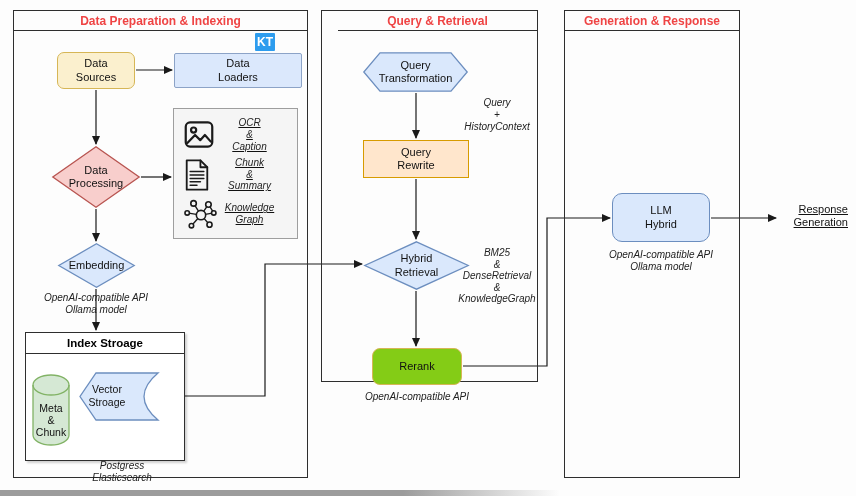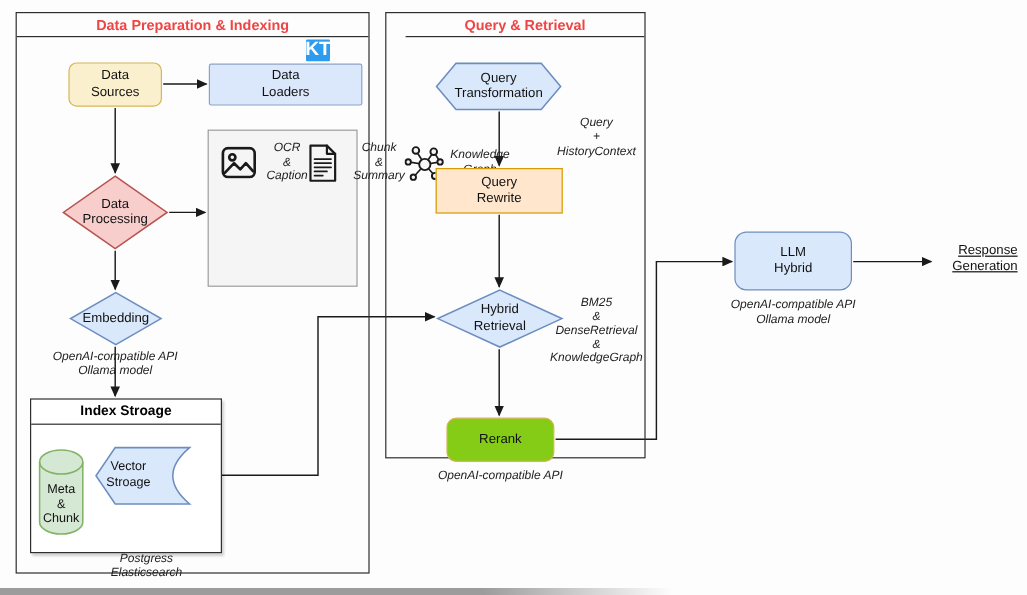--- a/index.html
+++ b/index.html
@@ -18,29 +18,29 @@
     font-size:11px;line-height:1.2;white-space:pre-line;color:#111;}
   .note{position:absolute;font-style:italic;font-size:10px;line-height:1.2;text-align:center;
     white-space:pre-line;color:#222;}
   
   #node-data-sources{background:#FBF0CE;border:1.3px solid #D6B656;border-radius:7px;}
   #node-data-loaders{background:#DBE8FC;border:1.3px solid #8CA3C7;border-radius:2px;}
   #node-query-rewrite{background:#FFE6CC;border:1.3px solid #D79B00;}
   #node-rerank{background:#84cc16;border:1.3px solid #D6B656;border-radius:8px;}
   #node-llm-model{background:#DAE8FC;border:1.3px solid #6C8EBF;border-radius:10px;}
   #processing-box{position:absolute;background:#F5F5F5;border:1.3px solid #9E9E9E;box-sizing:border-box;padding:6px 20px 4px 10px;
-    display:flex;flex-direction:row;justify-content:space-between;}
+    display:flex;flex-direction:column;justify-content:space-between;text-decoration:underline;}
   .proc-row{display:flex;align-items:center;height:41px;}
   .proc-icon{flex:0 0 38px;display:flex;align-items:center;justify-content:flex-start;}
   .proc-label{flex:1;text-align:center;font-style:italic;font-size:10px;line-height:1.18;white-space:pre-line;color:#222;}
   #index-box{position:absolute;background:#fff;border:1.4px solid #2e2e2e;box-sizing:border-box;
     box-shadow:2px 2px 2px rgba(0,0,0,0.18);}
   #index-box-title{height:20px;border-bottom:1.4px solid #2e2e2e;display:flex;align-items:center;justify-content:center;
     font-weight:bold;font-size:11.5px;color:#000;}
-  #kt-logo{position:absolute;background:#2D9CEE;color:#fff;font-weight:bold;font-size:16px;
+  #kt-logo{position:absolute;background:#2D9CEE;color:#fff;font-weight:bold;font-size:12px;
     display:flex;align-items:center;justify-content:center;border-radius:1px;}
   #label-response-generation{position:absolute;font-size:11px;line-height:1.18;text-align:right;
     white-space:pre-line;text-decoration:underline;color:#111;}
   #bottom-edge-artifact{position:absolute;left:0;top:490px;width:560px;height:6px;
     background:linear-gradient(to right,#9c9c9c 0%,#9c9c9c 72%,rgba(156,156,156,0) 100%);}
 </style>
 </head>
 <body>
 
 <div id="diagram-canvas">
@@ -65,20 +65,23 @@
       <path d="M711,218 H776" marker-end="url(#ah)"></path>
     </g>
   </svg>
 
   <div class="section" style="left:13px;top:10px;width:295px;height:468px;">
     <div class="section-title">Data Preparation &amp; Indexing</div>
   </div>
   <div class="section" style="left:321px;top:10px;width:217px;height:372px;padding-left:16px;">
     <div class="section-title">Query &amp; Retrieval</div>
   </div>
+  <div class="section" style="left:564px;top:10px;width:176px;height:468px;">
+    <div class="section-title">Generation &amp; Response</div>
+  </div>
 
   <div id="kt-logo" style="left:255px;top:33px;width:20px;height:18px;">KT</div>
 
   <div class="node-box" id="node-data-sources" style="left:57px;top:52px;width:78px;height:37px;">Data
 Sources</div>
 
   <div class="node-box" id="node-data-loaders" style="left:174px;top:53px;width:128px;height:35px;">Data
 Loaders</div>
 
   <svg class="shape-svg" style="left:52px;top:146px;" width="88" height="62" viewBox="0 0 88 62">

